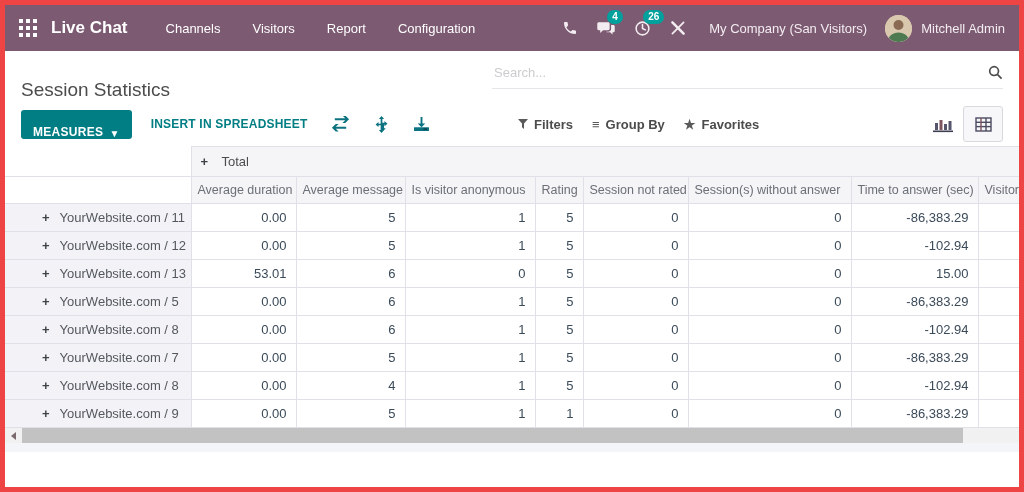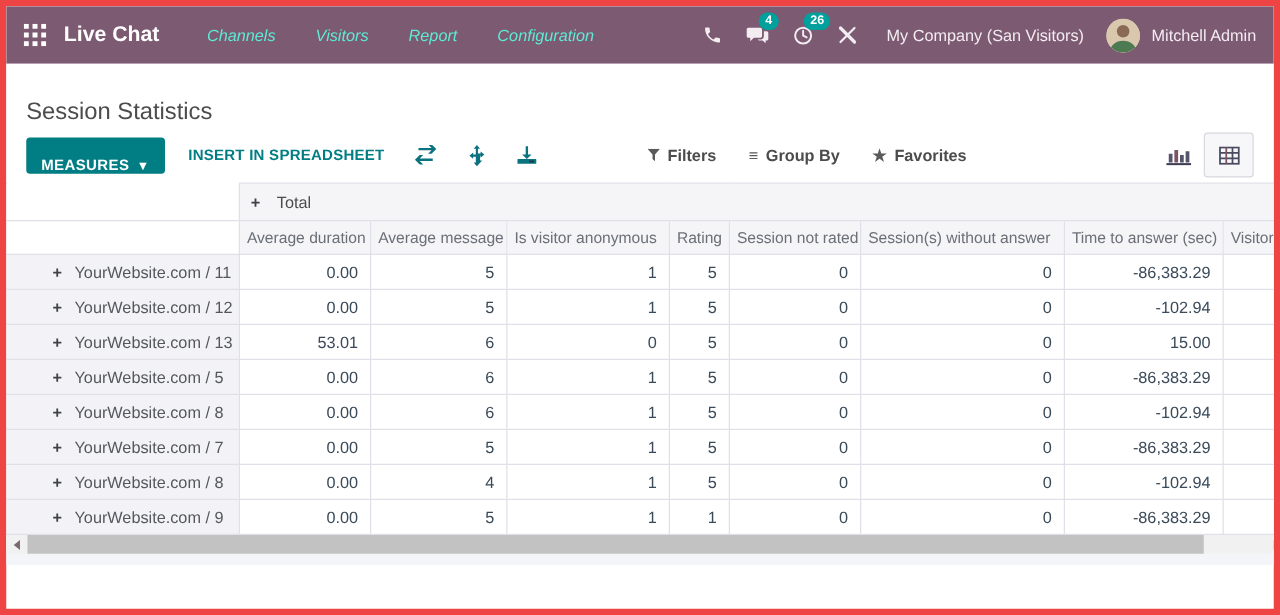--- a/index.html
+++ b/index.html
@@ -9,21 +9,21 @@
     font-family:"Liberation Sans",sans-serif;position:relative;
   }
   
   .navbar{
     height:46px;background:var(--navbar,#7c5a72);display:flex;align-items:center;
     padding:0 14px;color:#fff;box-sizing:border-box;
   }
   .apps-icon{display:inline-flex;margin-right:14px;cursor:pointer;}
   .app-name{font-size:17px;font-weight:bold;color:#fff;margin-right:22px;cursor:pointer;}
   .nav-menus{display:flex;align-items:center;}
-  .nav-item{font-size:13px;color:#5eead4;padding:0 16px;cursor:pointer;white-space:nowrap;font-style:italic;}
+  .nav-item{font-size:13px;color:#ffffff;padding:0 16px;cursor:pointer;white-space:nowrap;}
   .nav-right{margin-left:auto;display:flex;align-items:center;}
   .nav-icon-btn{position:relative;display:inline-flex;align-items:center;justify-content:center;
     width:30px;height:30px;margin-left:6px;cursor:pointer;}
   .badge{
     position:absolute;top:-3px;left:16px;background:var(--badge,#00a09d);color:#fff;
     font-size:10px;font-weight:bold;border-radius:9px;padding:1px 5px;line-height:12px;
   }
   .company{font-size:13px;color:#f3ecf1;margin:0 18px 0 16px;white-space:nowrap;cursor:pointer;}
   .avatar{width:27px;height:27px;border-radius:50%;overflow:hidden;background:#d9c7ae;flex:none;cursor:pointer;}
   .user-name{font-size:13px;color:#f3ecf1;margin-left:9px;white-space:nowrap;cursor:pointer;}
@@ -40,21 +40,21 @@
   .cp-left{width:497px;flex:none;display:flex;align-items:center;}
   .btn-measures{
     background:var(--teal,#017e84);color:#fff;border:none;border-radius:3px;height:29px;
     font-size:12px;font-weight:bold;letter-spacing:.3px;padding:0 12px;cursor:pointer;
     font-family:"Liberation Sans",sans-serif;display:inline-flex;align-items:flex-end;gap:6px;
   }
   .caret{font-size:10px;line-height:10px;}
   .link-insert{color:var(--teal,#017e84);font-size:12px;font-weight:bold;letter-spacing:.2px;
     margin-left:19px;cursor:pointer;white-space:nowrap;}
   .tool-icon{margin-left:23px;cursor:pointer;display:inline-flex;}
-  .cp-mid{display:flex;align-items:flex-start;gap:26px;}
+  .cp-mid{display:flex;align-items:flex-start;gap:19px;}
   .facet{display:inline-flex;align-items:center;gap:6px;font-size:13px;font-weight:bold;
     color:#4c4c4c;cursor:pointer;white-space:nowrap;}
   .facet .glyph{color:#5a5a5a;font-size:13px;}
   .cp-right{margin-left:auto;display:flex;align-items:center;gap:10px;}
   .view-btn{display:inline-flex;align-items:center;justify-content:center;cursor:pointer;}
   .view-btn.active{width:38px;height:34px;border:1px solid #d8d8de;border-radius:3px;background:#f7f7fa;}
   
   .pivot{width:1024px;border-collapse:collapse;table-layout:fixed;}
   .pivot th,.pivot td{box-sizing:border-box;overflow:hidden;white-space:nowrap;}
   .pivot tr>*{border:1px solid #e0e1e8;}
@@ -149,20 +149,29 @@
           <path d="M3 27c0-6 4.7-9.5 10.5-9.5S24 21 24 27z" fill="#4e7a52"></path>
         </svg>
       </span>
       <span class="user-name">Mitchell Admin</span>
     </span>
   </div>
 
   <div class="control">
     <div class="cp-row1">
       <div class="page-title">Session Statistics</div>
+      <div class="searchbox">
+        <input class="search-input" type="text" placeholder="Search..." style="">
+        <span style="display:inline-flex;">
+          <svg width="15" height="15" viewBox="0 0 16 16" fill="none" stroke="#4c4c4c" stroke-width="1.8">
+            <circle cx="6.5" cy="6.5" r="4.7"></circle>
+              <line x1="10.2" y1="10.2" x2="14.5" y2="14.5"></line>
+          </svg>
+        </span>
+      </div>
     </div>
     <div class="cp-row2">
       <div class="cp-left">
         <button class="btn-measures">
           <span>MEASURES</span>
           <span class="caret">▼</span>
         </button>
         <span class="link-insert">INSERT IN SPREADSHEET</span>
         <span class="tool-icon">
           <svg width="19" height="16" viewBox="0 0 20 16" fill="#0b7280">

